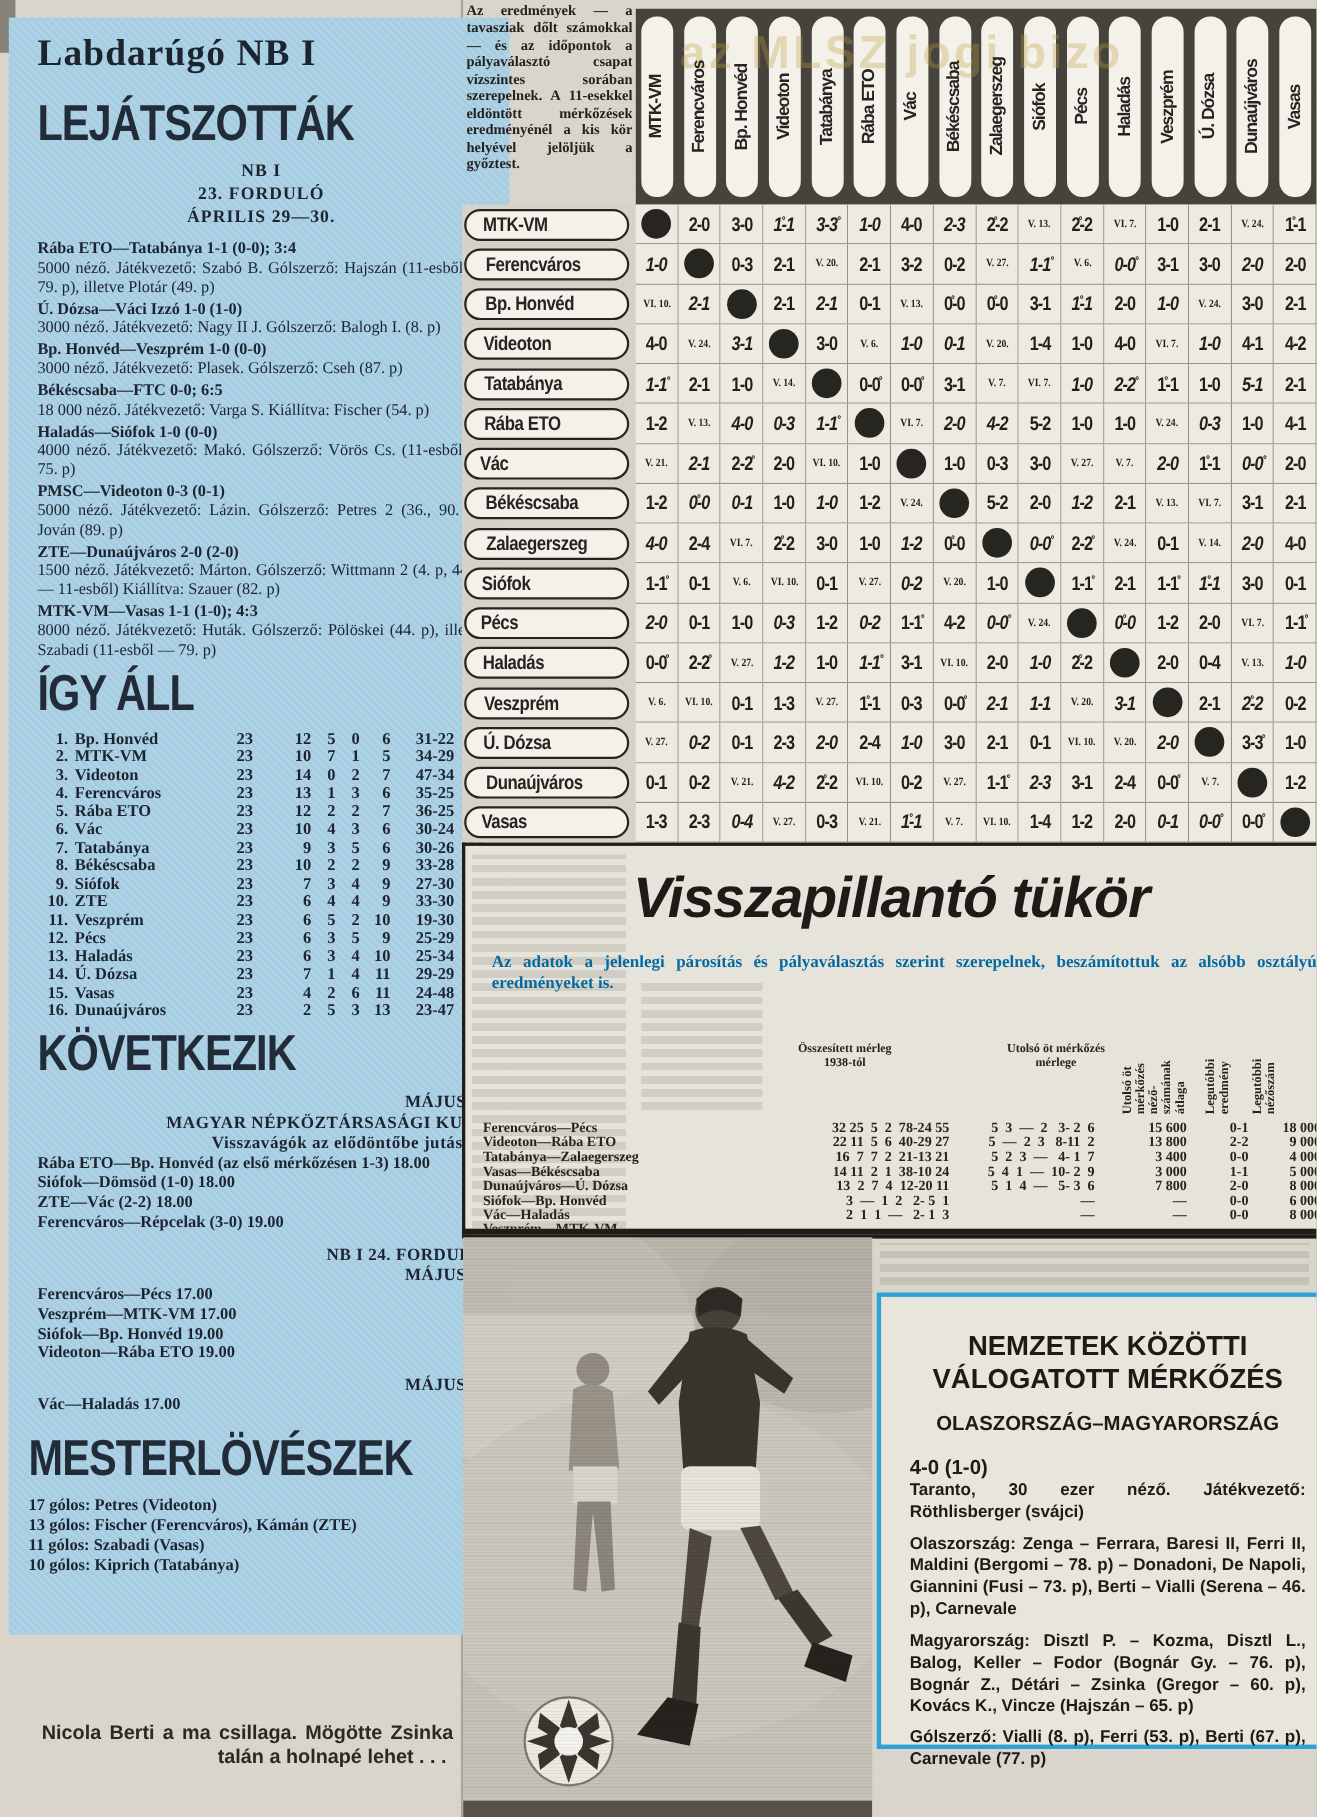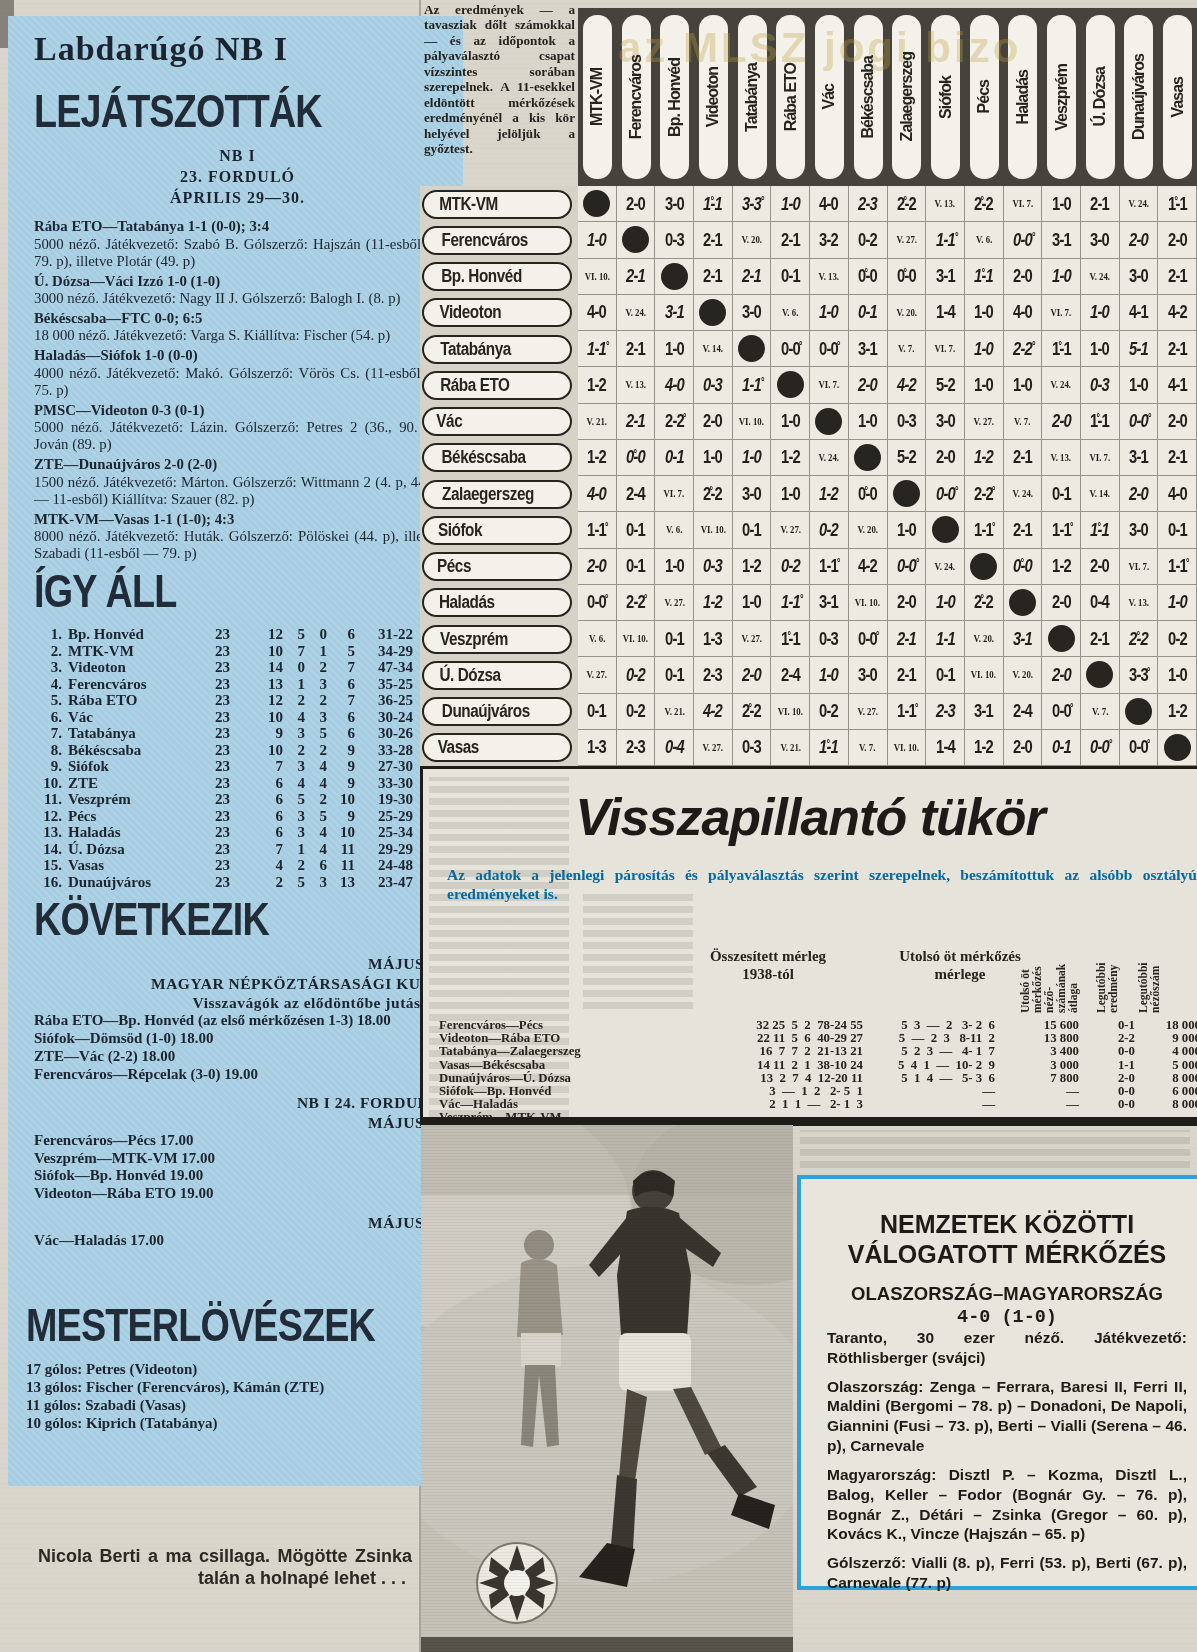--- a/index.html
+++ b/index.html
@@ -34,21 +34,21 @@
   .st-row .n5{width:28px;text-align:right;}
   .st-row .gl{width:58px;text-align:right;}
   .st-row .pt{width:28px;text-align:right;}
   .center-line{text-align:right;font-weight:bold;font-size:15.5px;line-height:1.25;letter-spacing:.5px;}
   .up-sec{margin-bottom:10px;}
   .up-match{font-weight:bold;font-size:15px;line-height:1.18;}
   .mester{left:26px;top:1296px;width:368px;color:#1c2430;}
   .scorer{font-weight:bold;font-size:15px;line-height:1.2;}
   .caption{left:38px;top:1546px;width:374px;font-family:"Liberation Sans","DejaVu Sans",sans-serif;
            font-weight:bold;font-size:18px;color:#2c2823;line-height:1.2;}
-  .caption .l1{text-align:justify;text-align-last:justify;}
+  .caption .l1{text-align:justify;text-align-last:justify;margin-top:19px;}
   .caption .l2{text-align:right;padding-right:6px;}
 
   
   .note{left:424px;top:2px;width:151px;height:182px;font-weight:bold;font-size:13.2px;line-height:1.17;
         text-align:justify;color:#24221e;overflow:hidden;}
 
   
   .mx{left:420px;top:8px;width:777px;height:758px;}
   .mx-header{position:absolute;left:158px;top:0;width:619px;height:178px;background:#46433c;display:flex;overflow:hidden;}
   .mx-colhead{width:38.69px;flex:none;display:flex;align-items:center;justify-content:center;}
@@ -74,43 +74,43 @@
   .dot{width:27px;height:27px;border-radius:50%;background:#272520;}
 
   
   .mirror{left:420px;top:766px;width:777px;height:356px;background:#e6e3da;border-top:3px solid #1f1d19;
           border-bottom:5px solid #1f1d19;border-left:3px solid #1f1d19;box-sizing:border-box;overflow:hidden;}
   .mir-title{position:absolute;left:0;top:18px;width:100%;text-align:center;
              font-family:"Liberation Sans","DejaVu Sans",sans-serif;font-weight:bold;font-style:italic;
              font-size:52px;color:#1d1b17;letter-spacing:-1px;}
   .mir-intro{position:absolute;left:24px;top:96px;width:750px;font-weight:bold;font-size:15.5px;
              line-height:1.25;text-align:justify;color:#0369a1;}
-  .mir-h{position:absolute;text-align:center;font-weight:bold;font-size:15px;line-height:1.2;color:#26231e;}
+  .mir-h{position:absolute;text-align:center;font-weight:bold;font-size:11px;line-height:1.2;color:#26231e;}
   .rot{position:absolute;display:flex;}
   .rot span{writing-mode:vertical-rl;transform:rotate(180deg);font-weight:bold;font-size:11.5px;
             color:#26231e;white-space:nowrap;display:block;height:100%;}
   .mr-rows{position:absolute;left:0;top:250px;width:777px;}
   .mr-row{display:flex;height:13.2px;font-weight:bold;font-size:12.8px;color:#26231e;line-height:13.2px;}
   .mr-row .c-pair{width:228px;padding-left:16px;flex:none;}
   .mr-row .c-tot{width:196px;text-align:right;flex:none;white-space:pre;}
   .mr-row .c-l5{width:132px;text-align:right;flex:none;white-space:pre;}
   .mr-row .c-avg{width:84px;text-align:right;flex:none;}
   .mr-row .c-last{width:56px;text-align:right;flex:none;}
   .mr-row .c-att{width:66px;text-align:right;flex:none;}
   .ghlines{background:repeating-linear-gradient(0deg,rgba(66,60,48,.13) 0 7px,transparent 7px 12px);}
 
   
   .intl{left:797px;top:1175px;width:420px;height:415px;border:4px solid #2ba3d8;background:#e8e5dc;
         box-sizing:border-box;padding:30px 26px 0 26px;color:#1d1b17;}
   .intl-title{text-align:center;font-family:"Liberation Sans","DejaVu Sans",sans-serif;font-weight:bold;
               font-size:25px;line-height:1.2;}
   .intl-sub{text-align:center;font-family:"Liberation Sans","DejaVu Sans",sans-serif;font-weight:bold;
             font-size:18.5px;margin-top:14px;}
-  .intl-score{text-align:center;font-family:Liberation Mono, monospace;font-weight:bold;
-              font-size:18.5px;margin-top:2px;}
+  .intl-score{text-align:left;font-family:Liberation Sans, sans-serif;font-weight:bold;
+              font-size:18.5px;margin-top:18px;}
   .intl-paras{margin-top:0;font-weight:bold;}
   .intl-paras p{font-family:"Liberation Sans","DejaVu Sans",sans-serif;font-size:15.5px;line-height:1.28;
                 text-align:justify;margin:0 0 9px 0;}
 
   
   .photo{left:421px;top:1125px;width:372px;height:527px;background:#c7c3b9;overflow:hidden;}
   .photo::after{content:"";position:absolute;inset:0;
                 background:repeating-linear-gradient(0deg,rgba(0,0,0,.05) 0 1px,transparent 1px 3px);}
   .vline{left:419px;top:0;width:2px;height:1652px;background:rgba(45,42,36,.28);}
   .hline{left:420px;top:1122px;width:777px;height:4px;background:#1f1d19;}
@@ -134,20 +134,24 @@
           <div class="sub-line">ÁPRILIS 29—30.</div>
         </div>
       <div>
           <div class="match">
             <div class="m-head">Rába ETO—Tatabánya 1-1 (0-0); 3:4</div>
             <div class="m-detail">5000 néző. Játékvezető: Szabó B. Gólszerző: Hajszán (11-esből — 79. p), illetve Plotár (49. p)</div>
           </div>
           <div class="match">
             <div class="m-head">Ú. Dózsa—Váci Izzó 1-0 (1-0)</div>
             <div class="m-detail">3000 néző. Játékvezető: Nagy II J. Gólszerző: Balogh I. (8. p)</div>
+          </div>
+          <div class="match">
+            <div class="m-head">Bp. Honvéd—Veszprém 1-0 (0-0)</div>
+            <div class="m-detail">3000 néző. Játékvezető: Plasek. Gólszerző: Cseh (87. p)</div>
           </div>
           <div class="match">
             <div class="m-head">Békéscsaba—FTC 0-0; 6:5</div>
             <div class="m-detail">18 000 néző. Játékvezető: Varga S. Kiállítva: Fischer (54. p)</div>
           </div>
           <div class="match">
             <div class="m-head">Haladás—Siófok 1-0 (0-0)</div>
             <div class="m-detail">4000 néző. Játékvezető: Makó. Gólszerző: Vörös Cs. (11-esből — 75. p)</div>
           </div>
           <div class="match">

